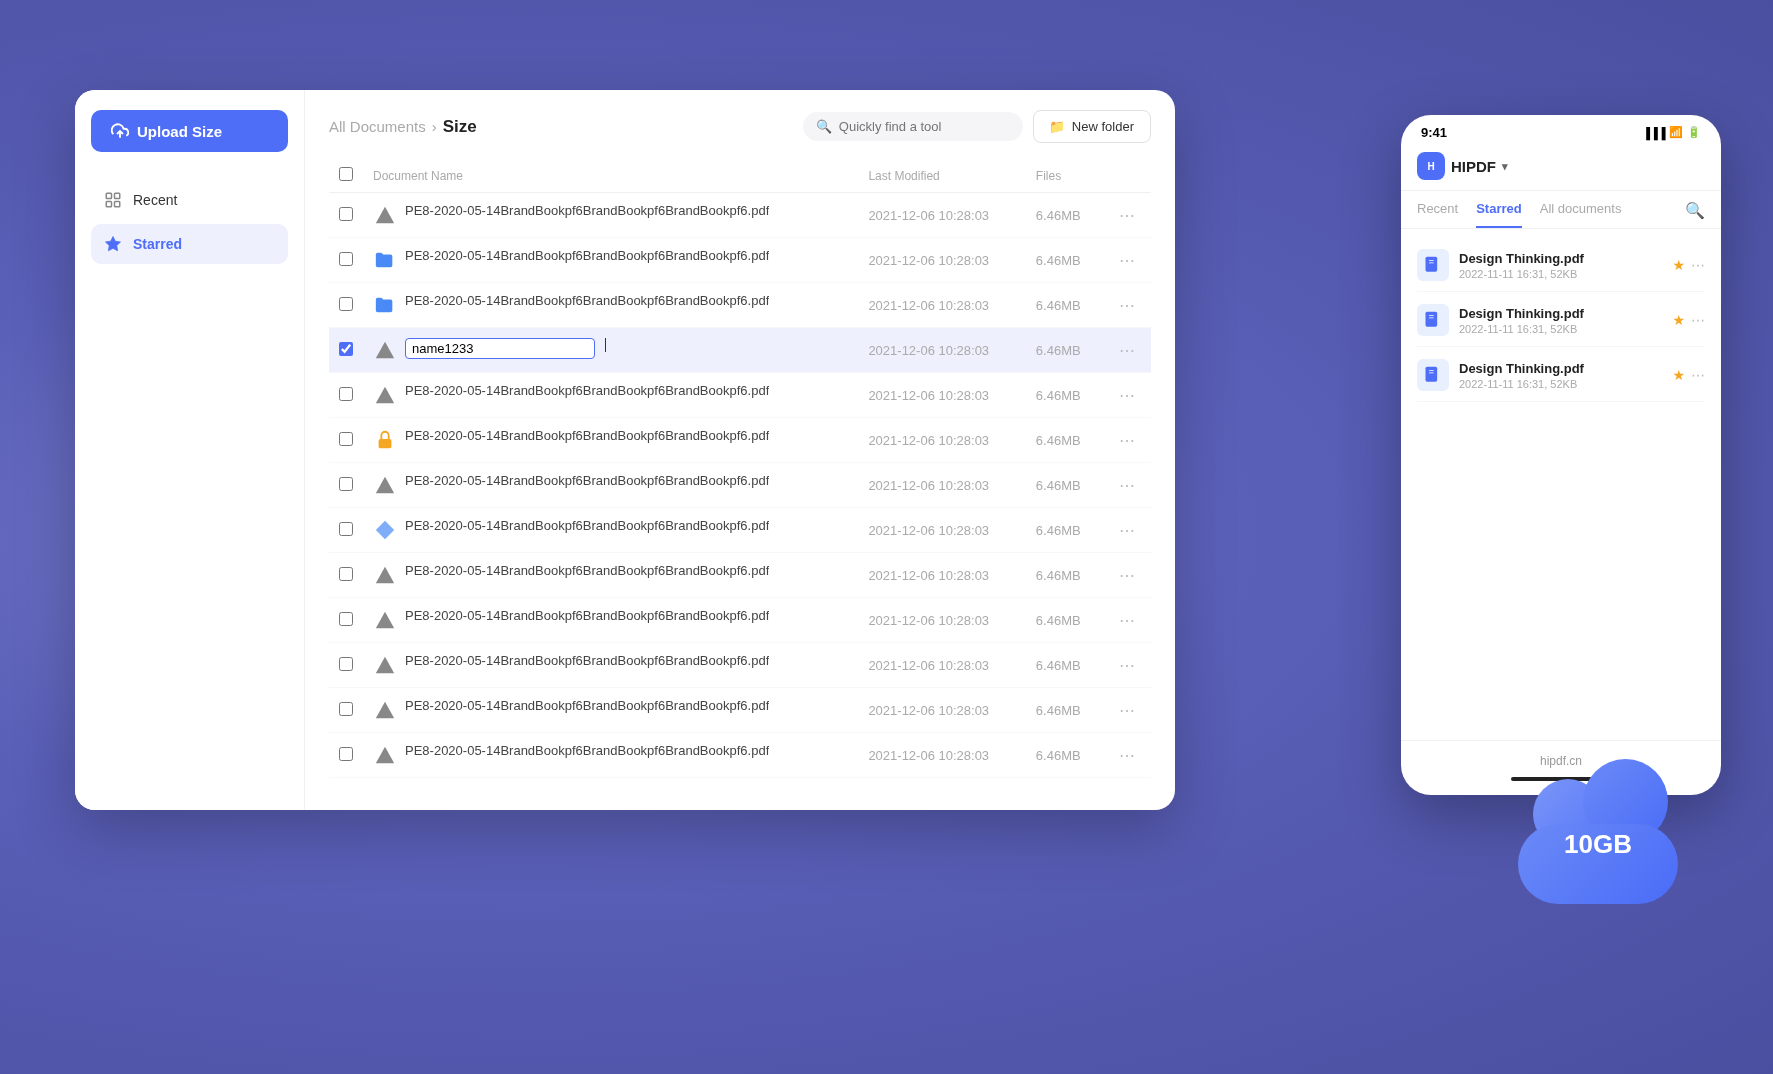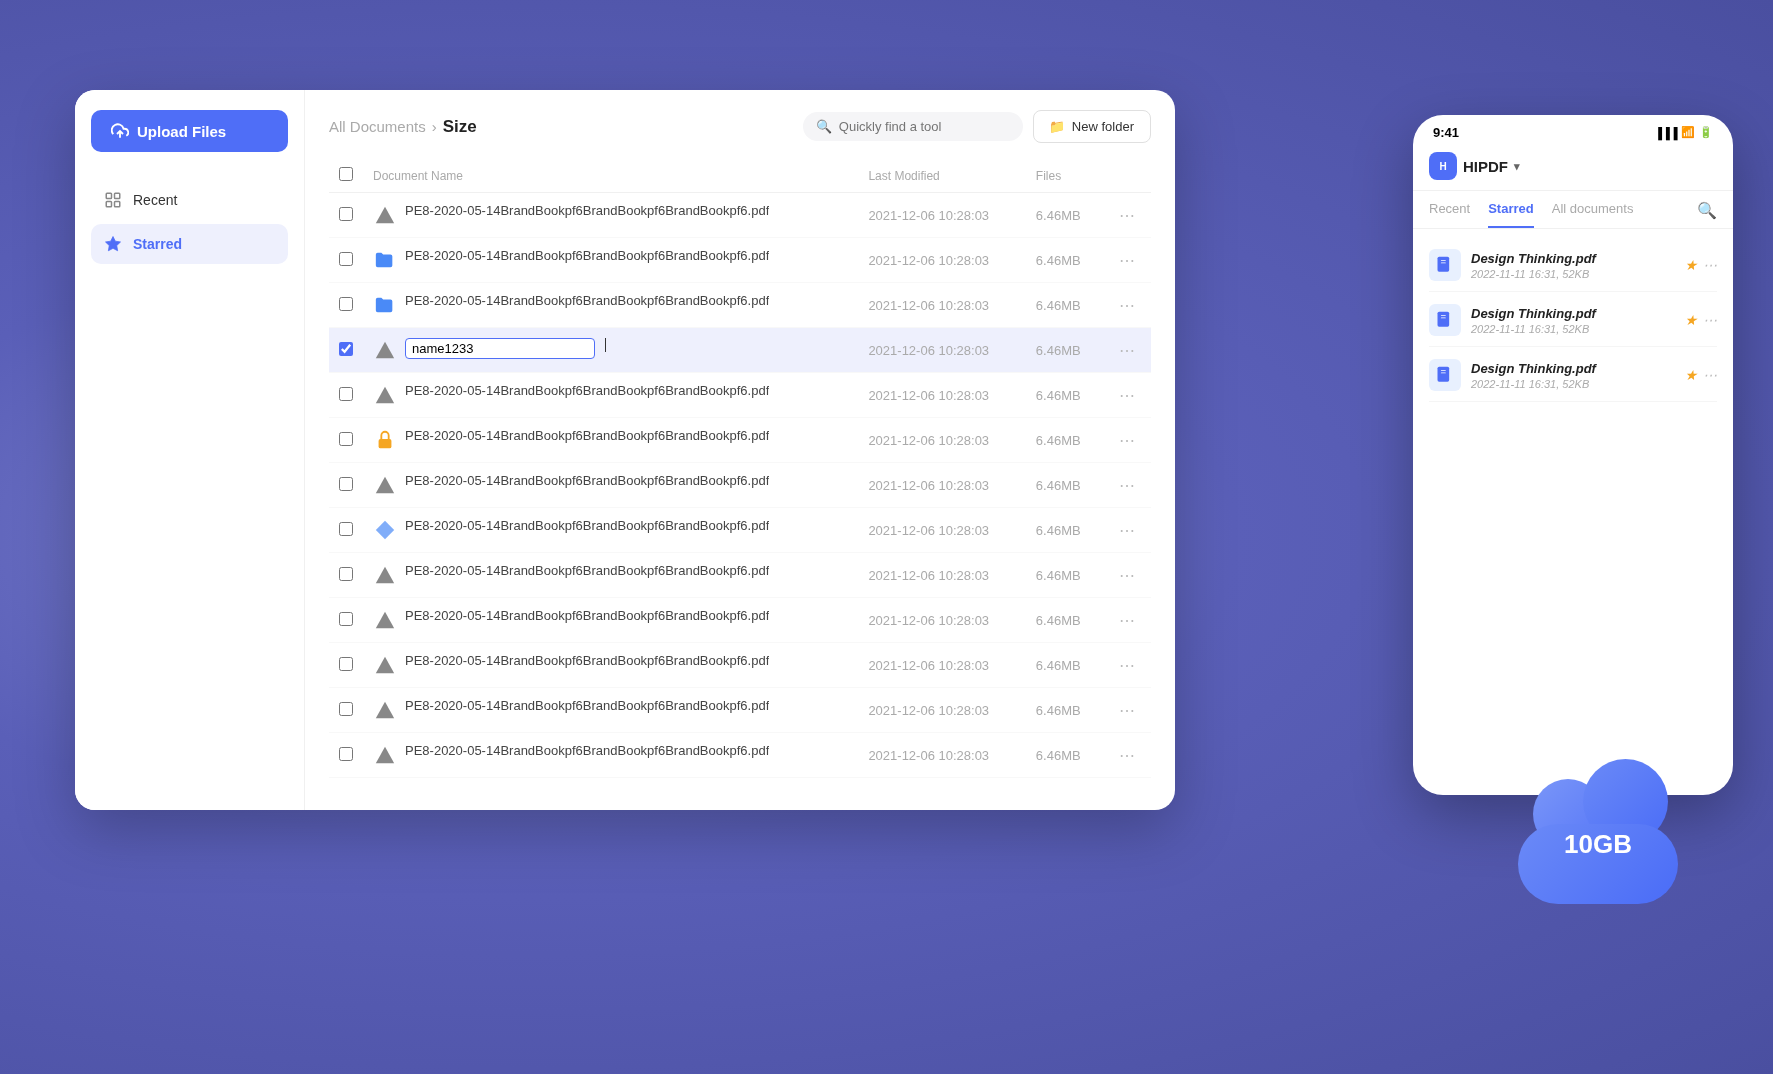--- a/index.html
+++ b/index.html
@@ -272,21 +272,21 @@
       background: #fff;
     }
 
     
     .mobile-card {
       background: #fff;
       border-radius: 30px;
       width: 320px;
       height: 680px;
       position: absolute;
-      right: 40px;
+      right: 52px;
       top: 115px;
       box-shadow: 0 20px 60px rgba(0,0,0,0.3);
       overflow: hidden;
       display: flex;
       flex-direction: column;
     }
 
     .mobile-status-bar {
       display: flex;
       justify-content: space-between;
@@ -354,21 +354,20 @@
       color: #aaa;
       margin-left: auto;
       padding-bottom: 8px;
     }
 
     .mobile-file-list {
       padding: 10px 16px;
       display: flex;
       flex-direction: column;
       gap: 2px;
-      font-style: italic;
     }
 
     .mobile-file-item {
       display: flex;
       align-items: center;
       gap: 10px;
       padding: 10px 0;
       border-bottom: 1px solid #f5f5f5;
     }
 
@@ -506,21 +505,21 @@
 
 <div class="main-card">
 
   <div class="sidebar">
     <button class="upload-btn">
       <svg class="upload-icon-svg" viewBox="0 0 24 24" fill="none" stroke="currentColor" stroke-width="2.5">
         <polyline points="16 16 12 12 8 16"></polyline>
         <line x1="12" y1="12" x2="12" y2="21"></line>
         <path d="M20.39 18.39A5 5 0 0018 9h-1.26A8 8 0 103 16.3"></path>
       </svg>
-      <span>Upload Files</span>
+      <span>Upload Size</span>
     </button>
 
     <div class="nav-item">
       <span class="nav-item-icon">
         <svg width="18" height="18" viewBox="0 0 24 24" fill="none" stroke="#888" stroke-width="2">
           <rect x="3" y="3" width="7" height="7" rx="1"></rect>
           <rect x="14" y="3" width="7" height="7" rx="1"></rect>
           <rect x="3" y="14" width="7" height="7" rx="1"></rect>
           <rect x="14" y="14" width="7" height="7" rx="1"></rect>
         </svg>
@@ -862,20 +861,24 @@
         <div class="mobile-file-name">Design Thinking.pdf</div>
         <div class="mobile-file-date">2022-11-11 16:31, 52KB</div>
       </div>
       <div class="mobile-file-actions">
         <span class="star-icon">★</span>
         <span class="mobile-more">⋯</span>
       </div>
     </div>
   </div>
 
+  <div class="mobile-bottom-bar">
+    <span class="mobile-website">hipdf.cn</span>
+    <div class="mobile-bottom-line"></div>
+  </div>
 </div>
 
 <div class="cloud-widget">
   <div class="cloud-shape">
     <div class="cloud-bump1"></div>
     <div class="cloud-bump2"></div>
     <div class="cloud-main"></div>
     <div class="cloud-text">10GB</div>
   </div>
 </div>

